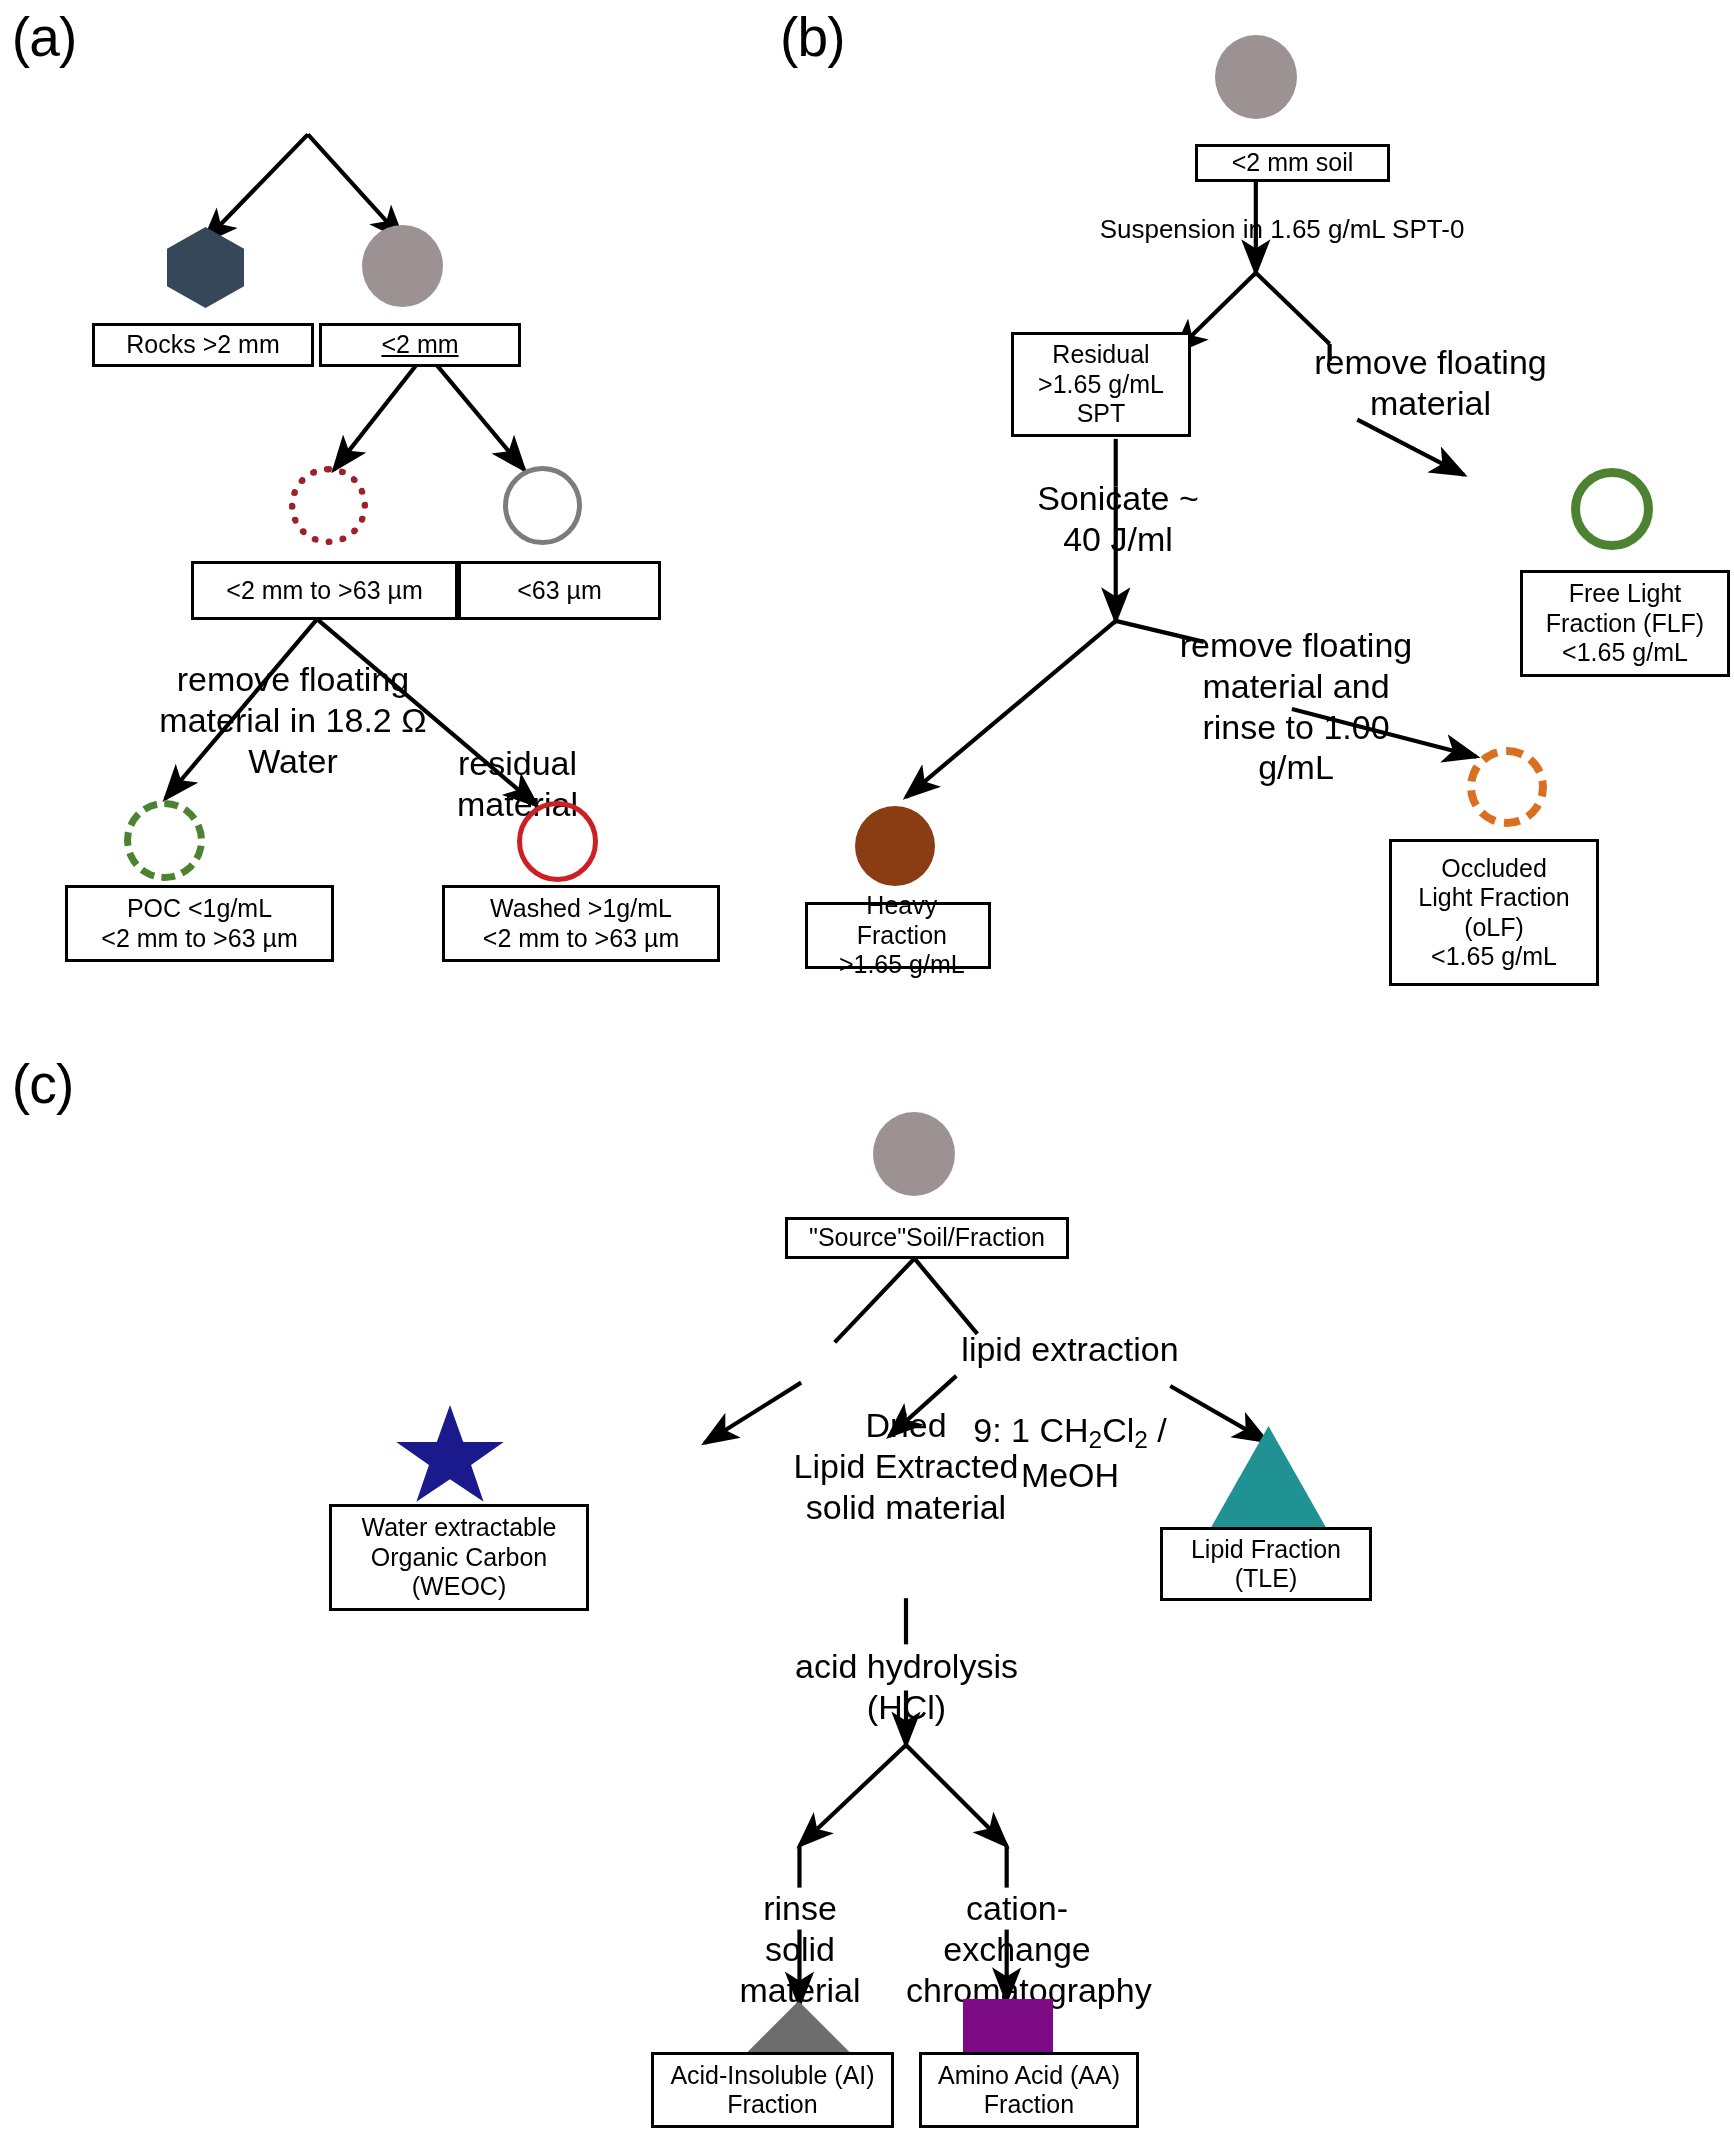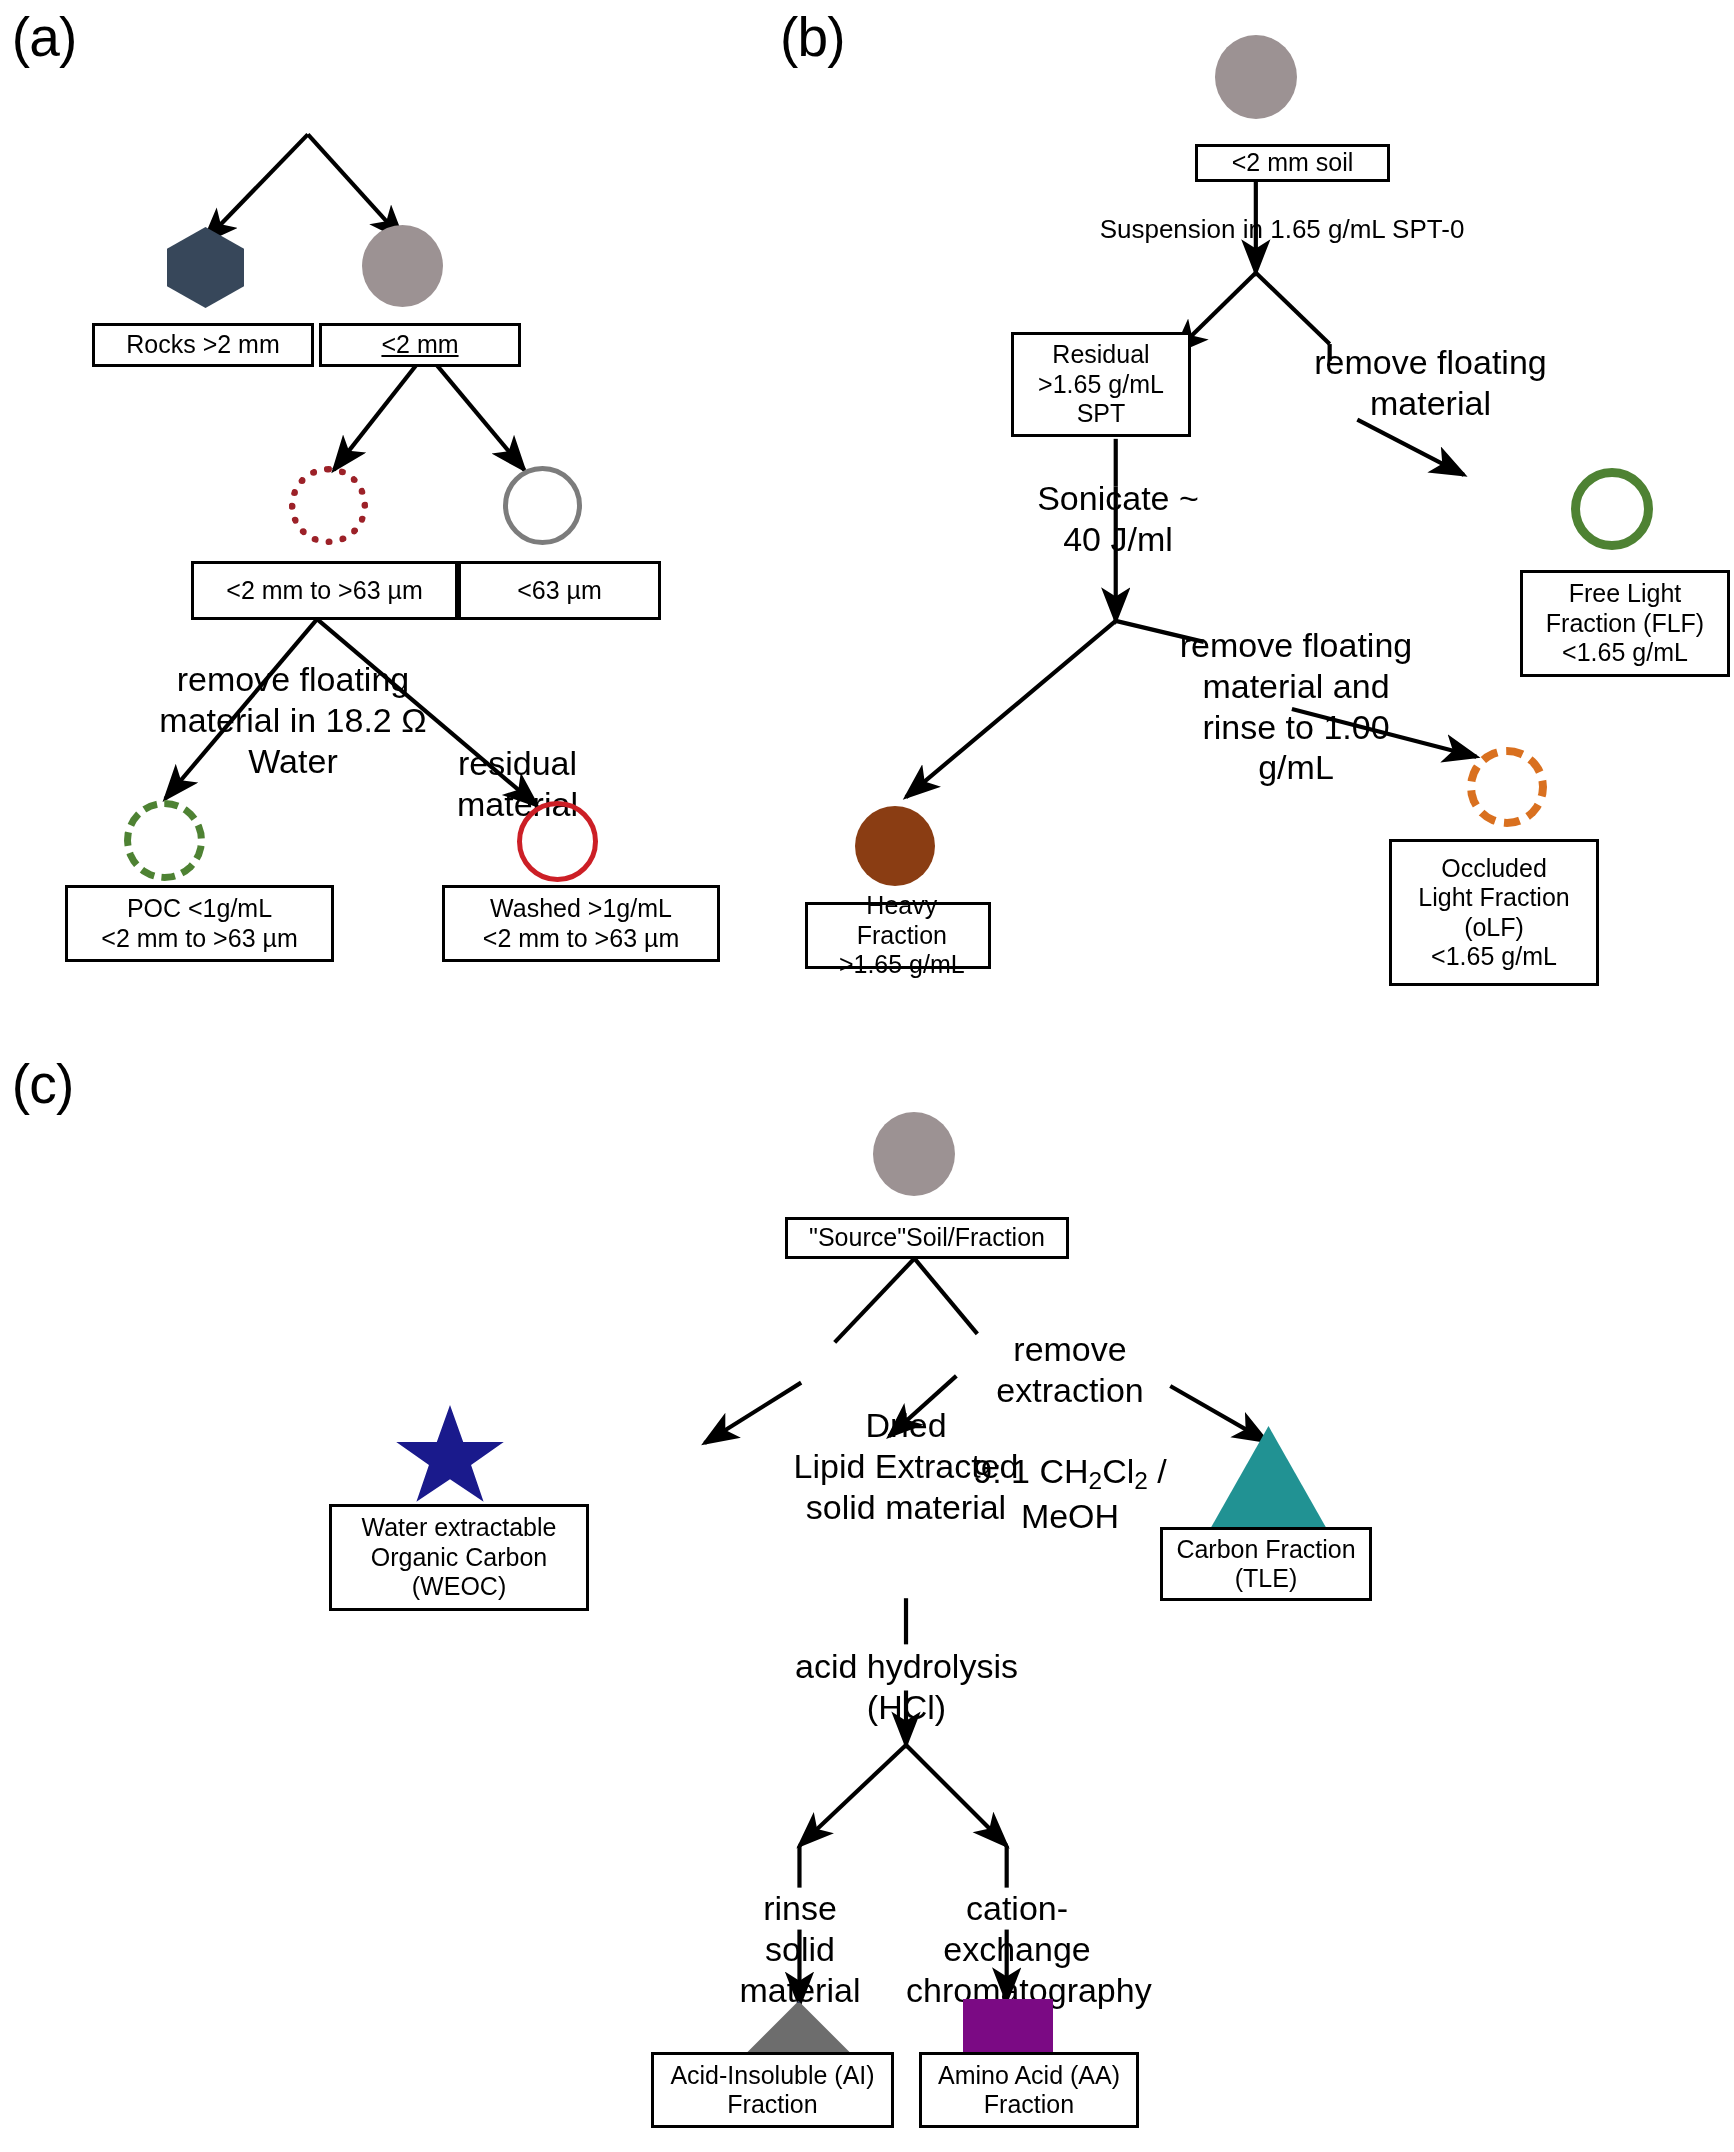--- a/index.html
+++ b/index.html
@@ -198,37 +198,37 @@
 &lt;1.65 g/mL</div>
 
   <div class="panel-label" style="left:11.7px; top:1057px;">(c)</div>
 
   <div class="shape circle-solid" style="left:873px; top:1112px; width:82px; height:84px; background:#9c9293;"></div>
 
   <div class="box" style="left:785px; top:1217px; width:284px; height:42px;">"Source"Soil/Fraction</div>
 
 
   <div class="ann" style="left:940px; top:1288px; width:260px;">
-    <span>remove extraction</span><br>
+    <span>lipid extraction</span><br>
     <span><span>9: 1 CH</span><span class="sub">2</span><span>Cl</span><span class="sub">2</span><span> / MeOH</span></span>
   </div>
 
   <div class="shape star" style="left:394px; top:1405px; width:112px; height:107px; background:#1a1a8c;"></div>
 
   <div class="box" style="left:329px; top:1504px; width:260px; height:107px;">Water extractable
 Organic Carbon
 (WEOC)</div>
 
   <div class="ann" style="left:780px; top:1405px; width:252px;">Dried
 Lipid Extracted
 solid material</div>
 
   <div class="shape triangle" style="left:1209px; top:1426px; width:119px; height:105px; background:#219293;"></div>
 
-  <div class="box" style="left:1160px; top:1527px; width:212px; height:74px;">Carbon Fraction
+  <div class="box" style="left:1160px; top:1527px; width:212px; height:74px;">Lipid Fraction
 (TLE)</div>
 
   <div class="ann" style="left:793px; top:1646px; width:227px;">acid hydrolysis
 (HCl)</div>
 
   <div class="ann" style="left:705px; top:1888px; width:190px;">rinse
 solid material</div>
 
   <div class="ann" style="left:906px; top:1888px; width:222px;">cation-exchange
 chromatography</div>

